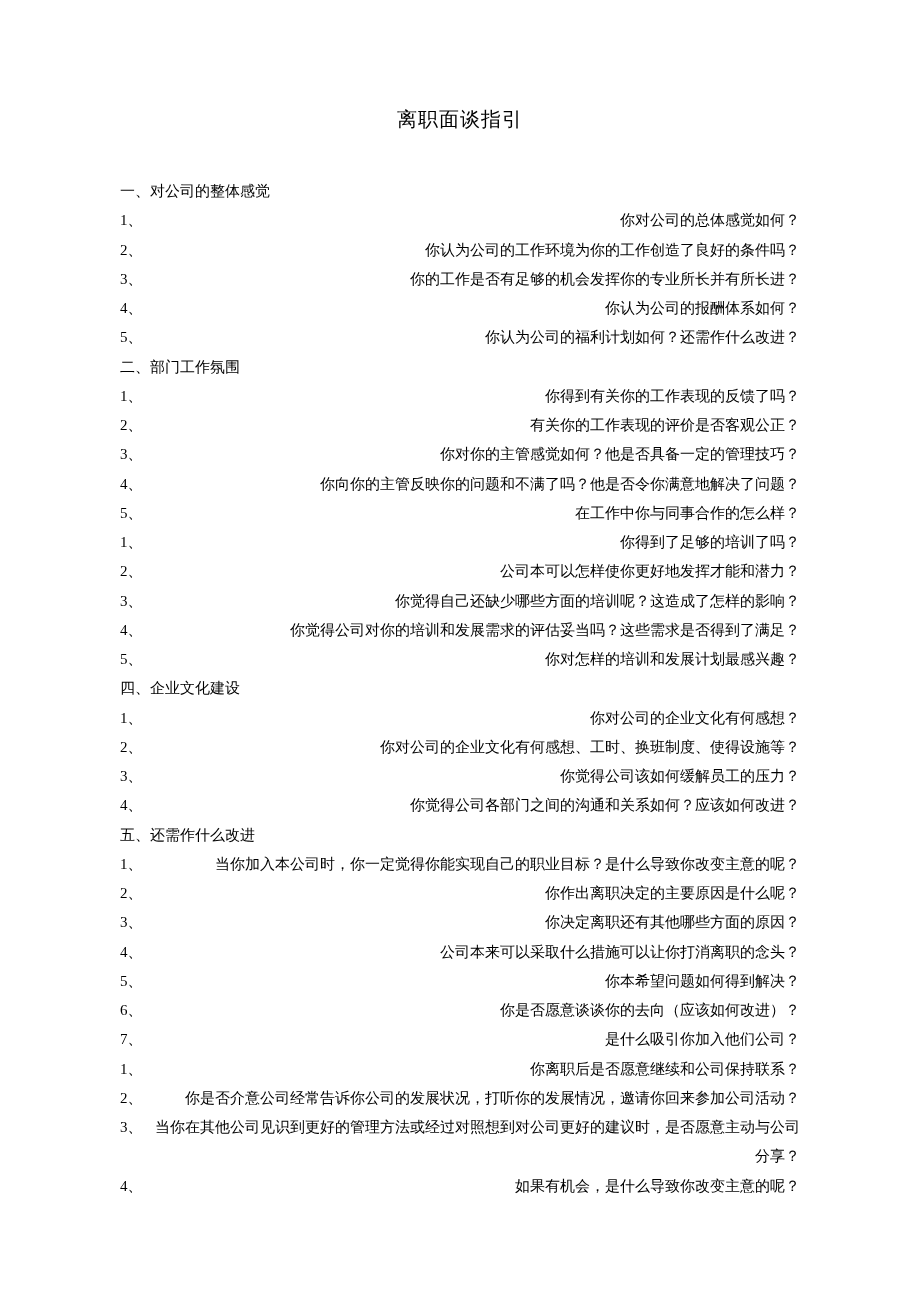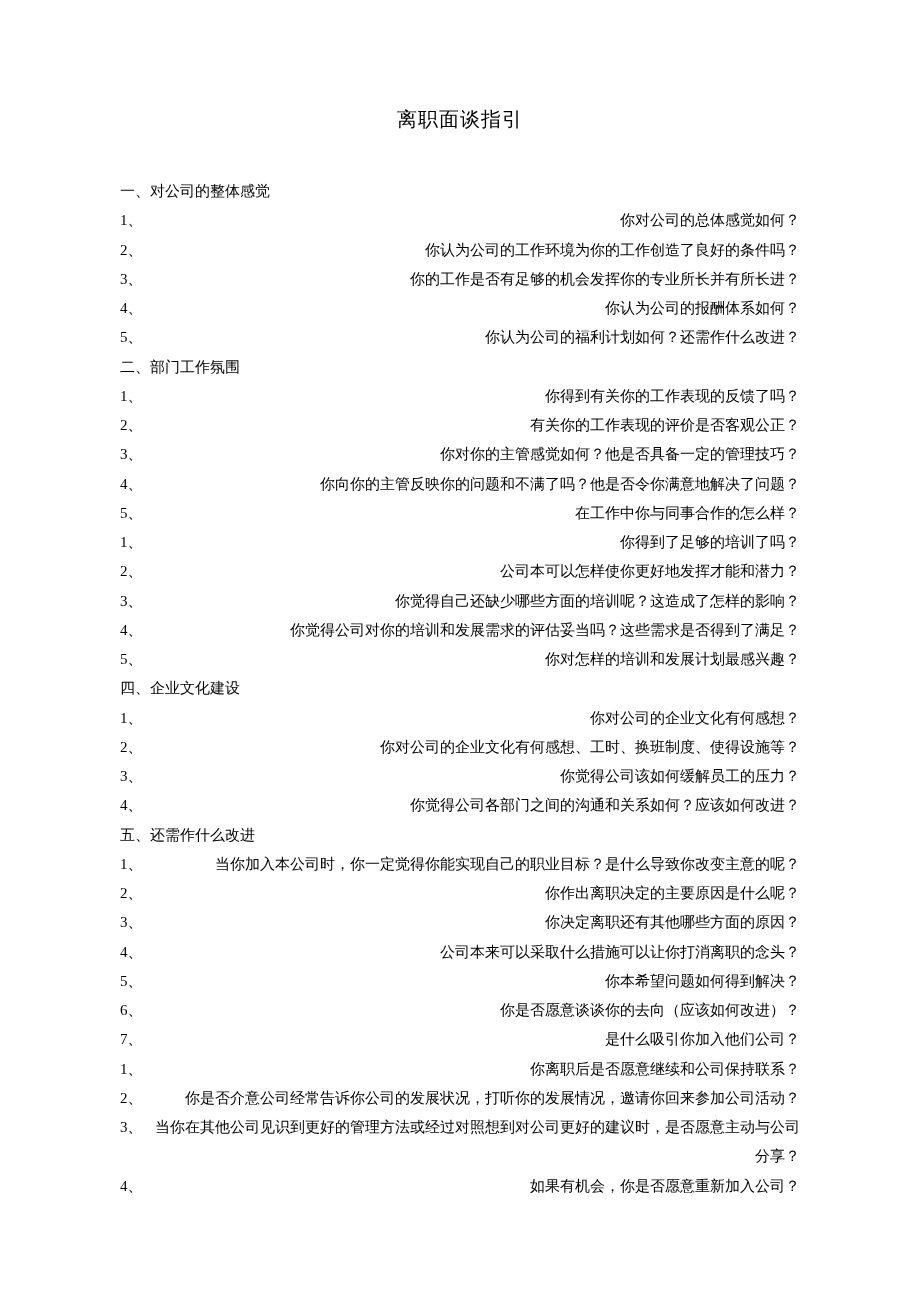--- a/index.html
+++ b/index.html
@@ -159,15 +159,15 @@
     <div class="question-line">
       <span class="question-num">2、</span>
       <span class="question-text">你是否介意公司经常告诉你公司的发展状况，打听你的发展情况，邀请你回来参加公司活动？</span>
     </div>
     <div class="question-line">
       <span class="question-num">3、</span>
       <span class="question-text">当你在其他公司见识到更好的管理方法或经过对照想到对公司更好的建议时，是否愿意主动与公司分享？</span>
     </div>
     <div class="question-line">
       <span class="question-num">4、</span>
-      <span class="question-text">如果有机会，你是否愿意重新加入公司？</span>
+      <span class="question-text">如果有机会，是什么导致你改变主意的呢？</span>
     </div>
   </div>
 
 </body></html>

